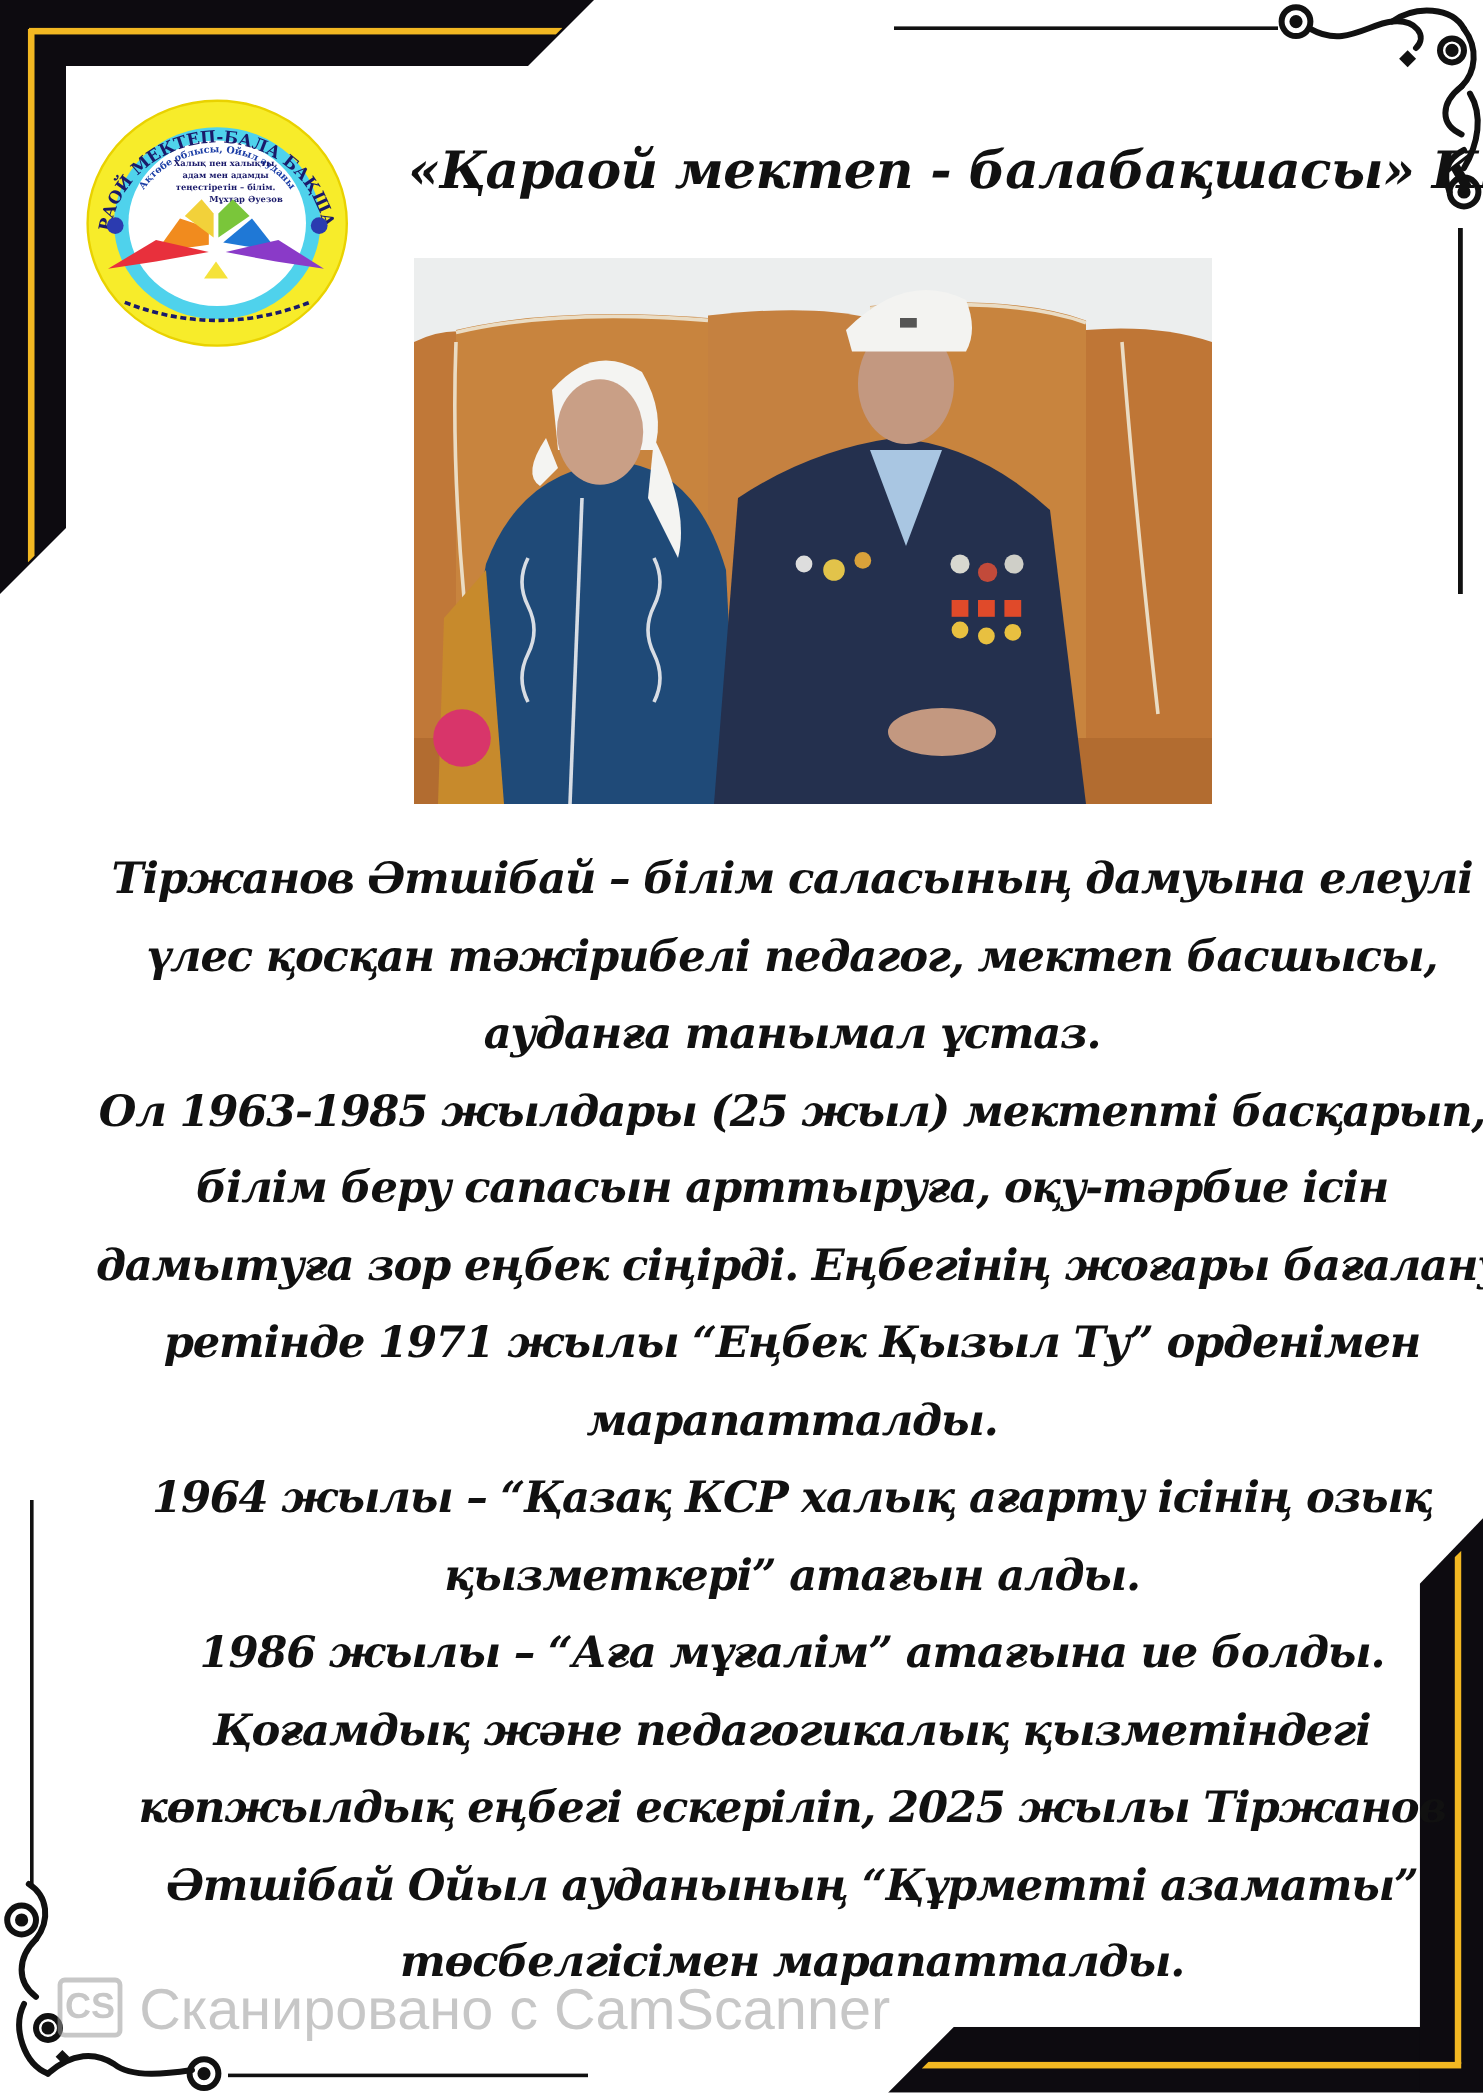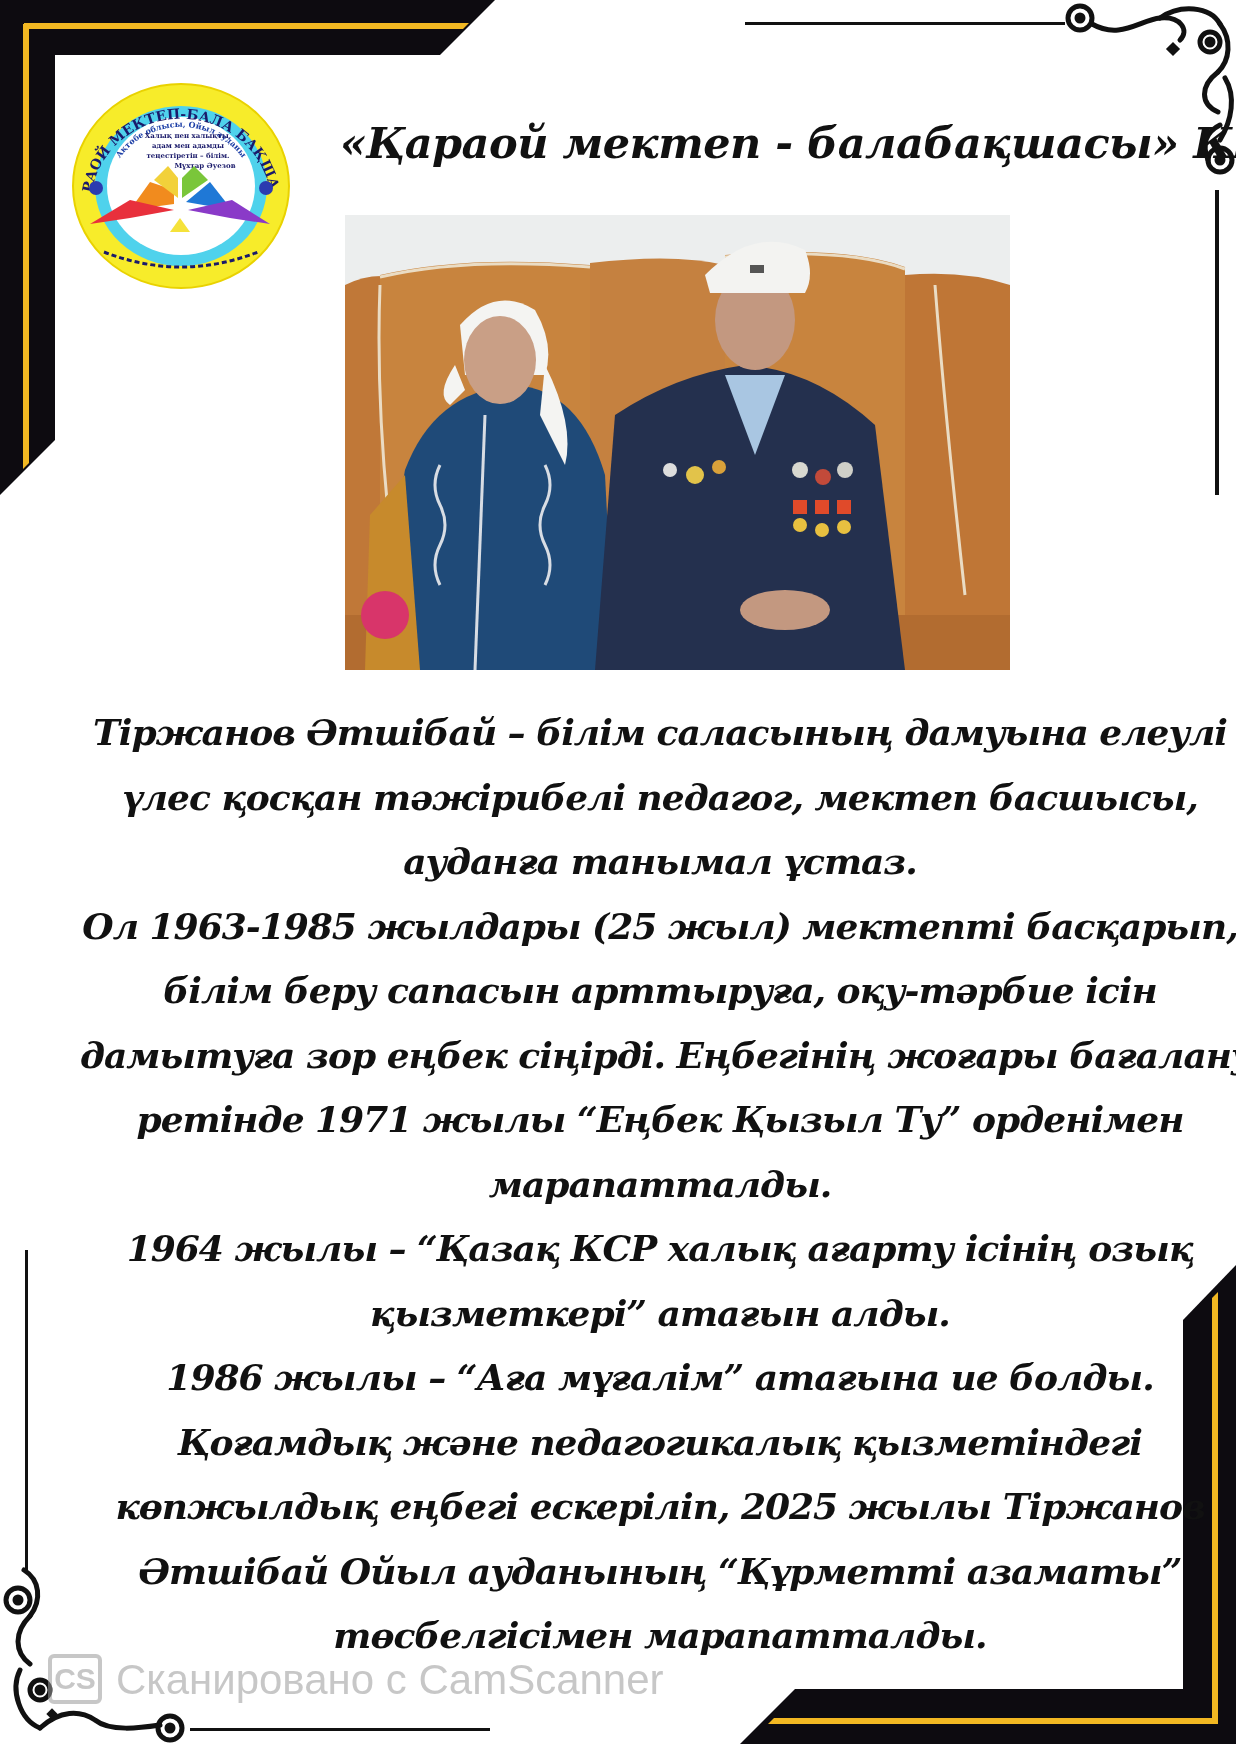--- a/index.html
+++ b/index.html
@@ -42,26 +42,26 @@
                   font-style:italic; font-weight:bold; color:#111; white-space:nowrap;
                   font-family:"DejaVu Serif", serif; letter-spacing:-0.5px; }
 
   #photo { position:absolute; left:345px; top:215px; width:665px; height:455px; overflow:hidden;
            background:#eeeff0; }
 
   #body-text { position:absolute; left:80px; top:700px; width:1160px; text-align:center; }
   .line { font-family:"DejaVu Serif", serif; font-style:italic; font-weight:bold; color:#111;
           font-size:36px; line-height:64.5px; height:64.5px; white-space:nowrap; letter-spacing:-1px; }
 
-  #watermark { position:absolute; left:48px; top:1648px; height:56px; display:flex; align-items:flex-end;
+  #watermark { position:absolute; left:48px; top:1648px; height:56px; display:flex; align-items:flex-start;
                gap:14px; opacity:0.55; }
   #watermark-icon { width:54px; height:50px; border:4px solid #9a9a9a; border-radius:6px; color:#9a9a9a;
                     font-family:"Liberation Sans", sans-serif; font-weight:bold; font-size:30px; line-height:50px;
                     text-align:center; box-sizing:border-box; line-height:42px; }
-  #watermark-text { font-family:"Liberation Sans", sans-serif; font-size:42px; color:#9a9a9a; }
+  #watermark-text { font-family:"Liberation Sans", sans-serif; font-size:48px; color:#9a9a9a; }
 </style>
 </head>
 <body>
 
 <div class="frame" id="frame-top"></div>
 <div class="frame" id="frame-left"></div>
 <div class="gold" id="gold-top"></div>
 <div class="gold" id="gold-left"></div>
 <div class="frame" id="frame-bottom"></div>
 <div class="frame" id="frame-right"></div>

